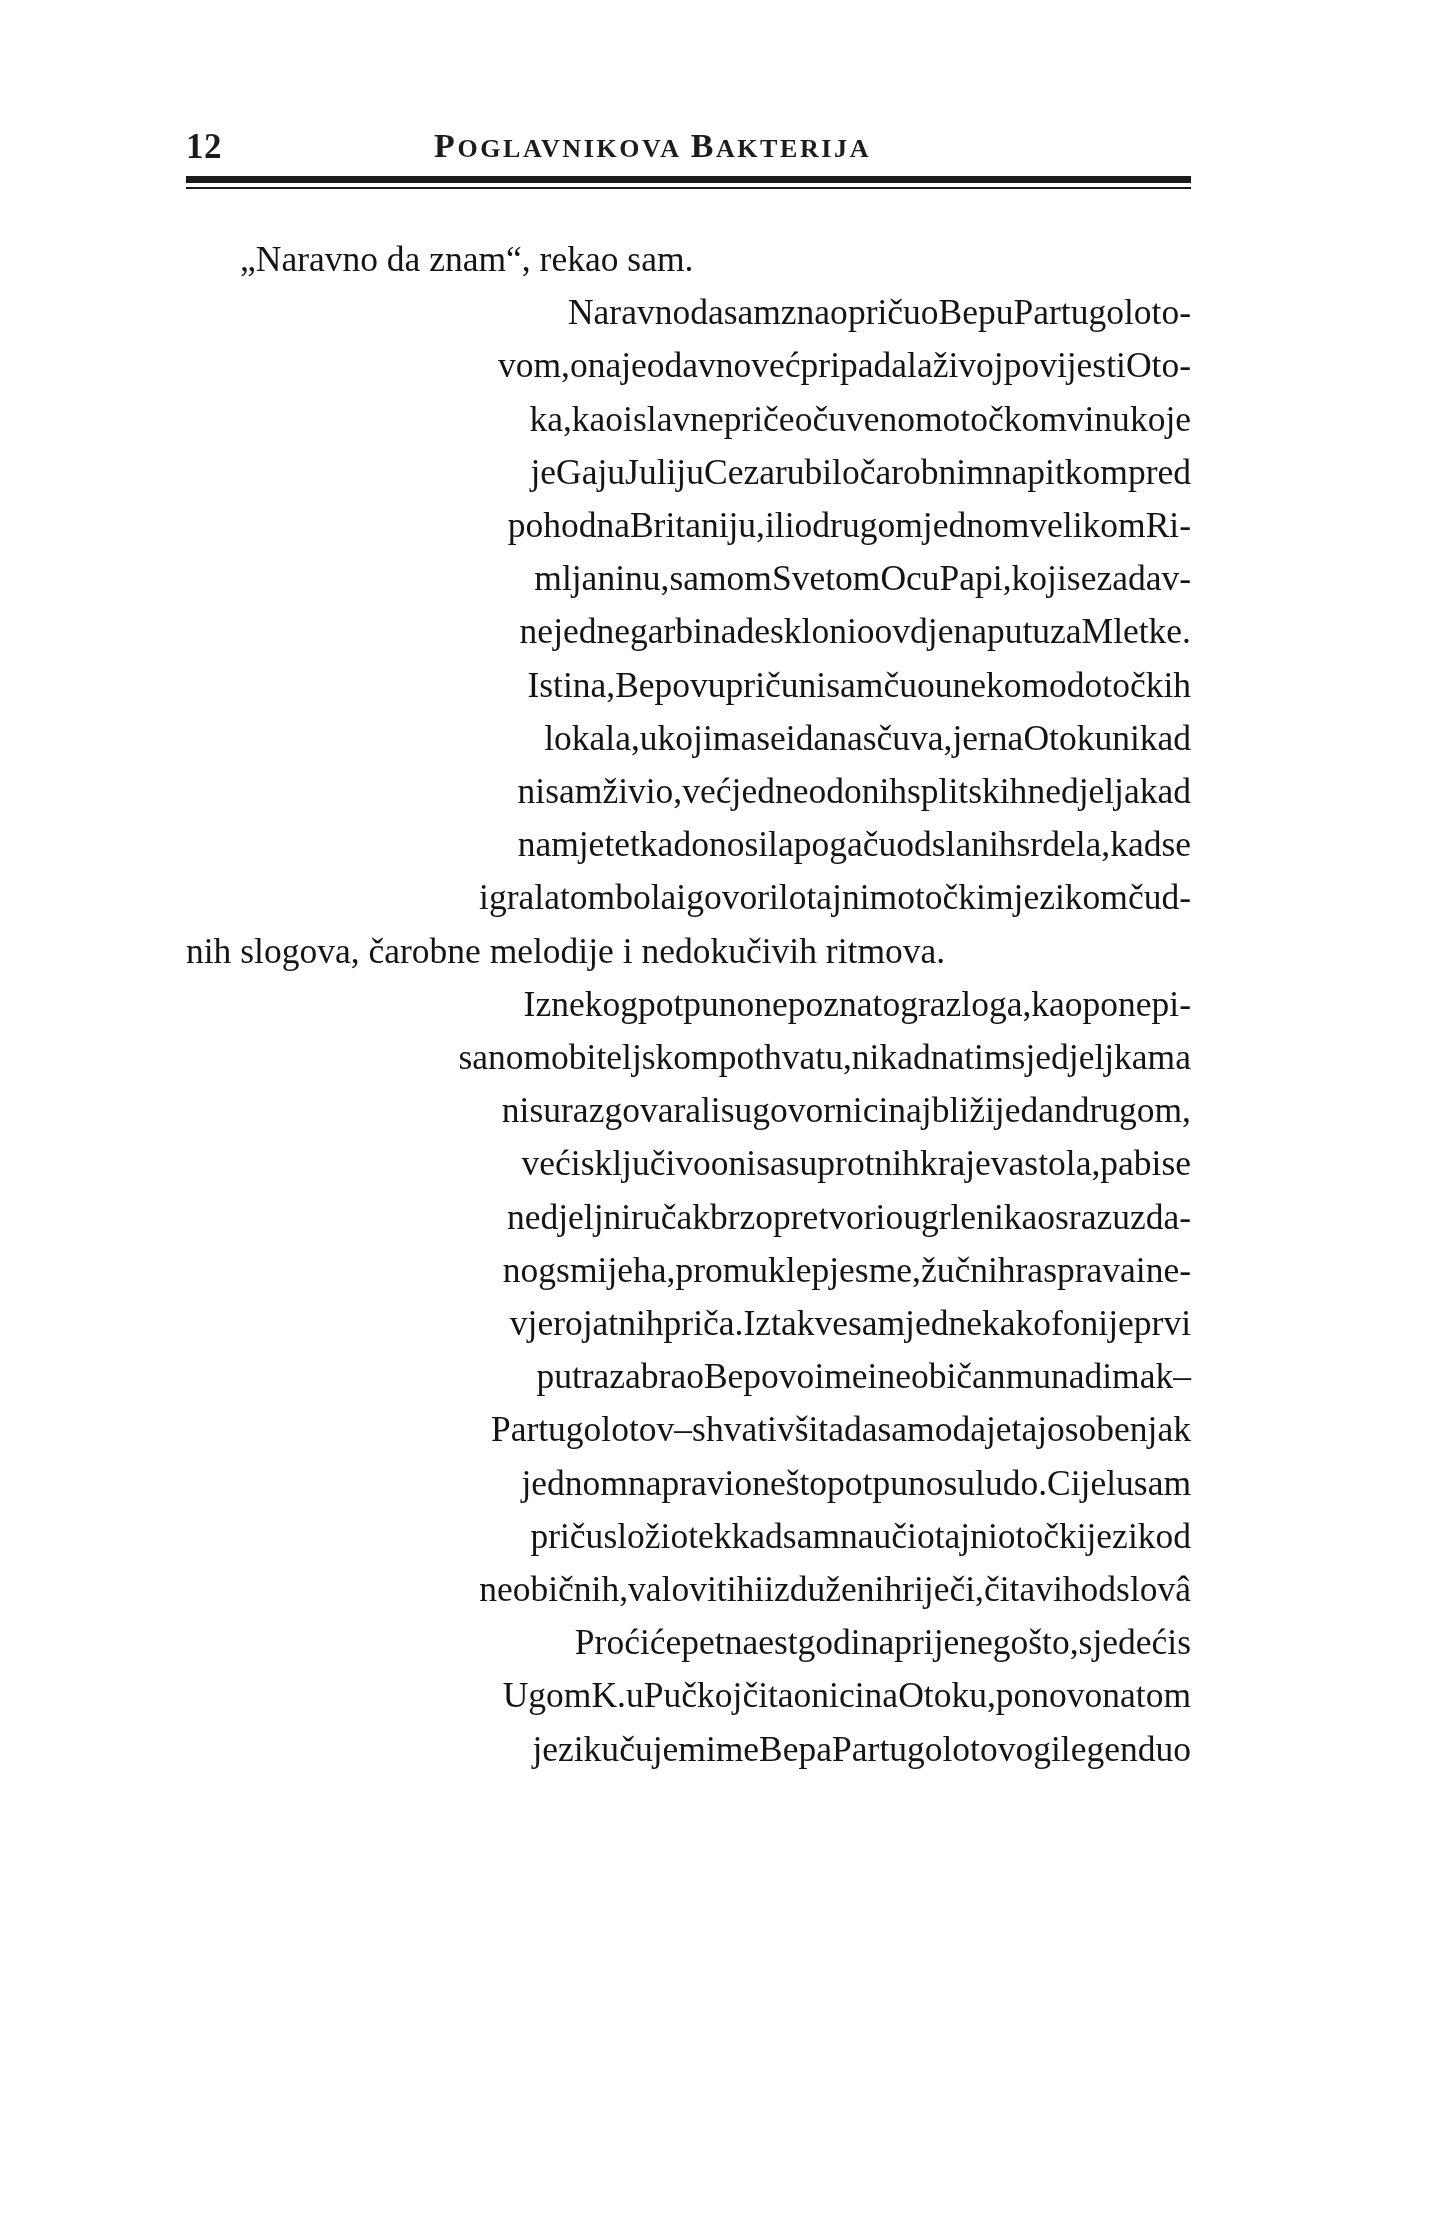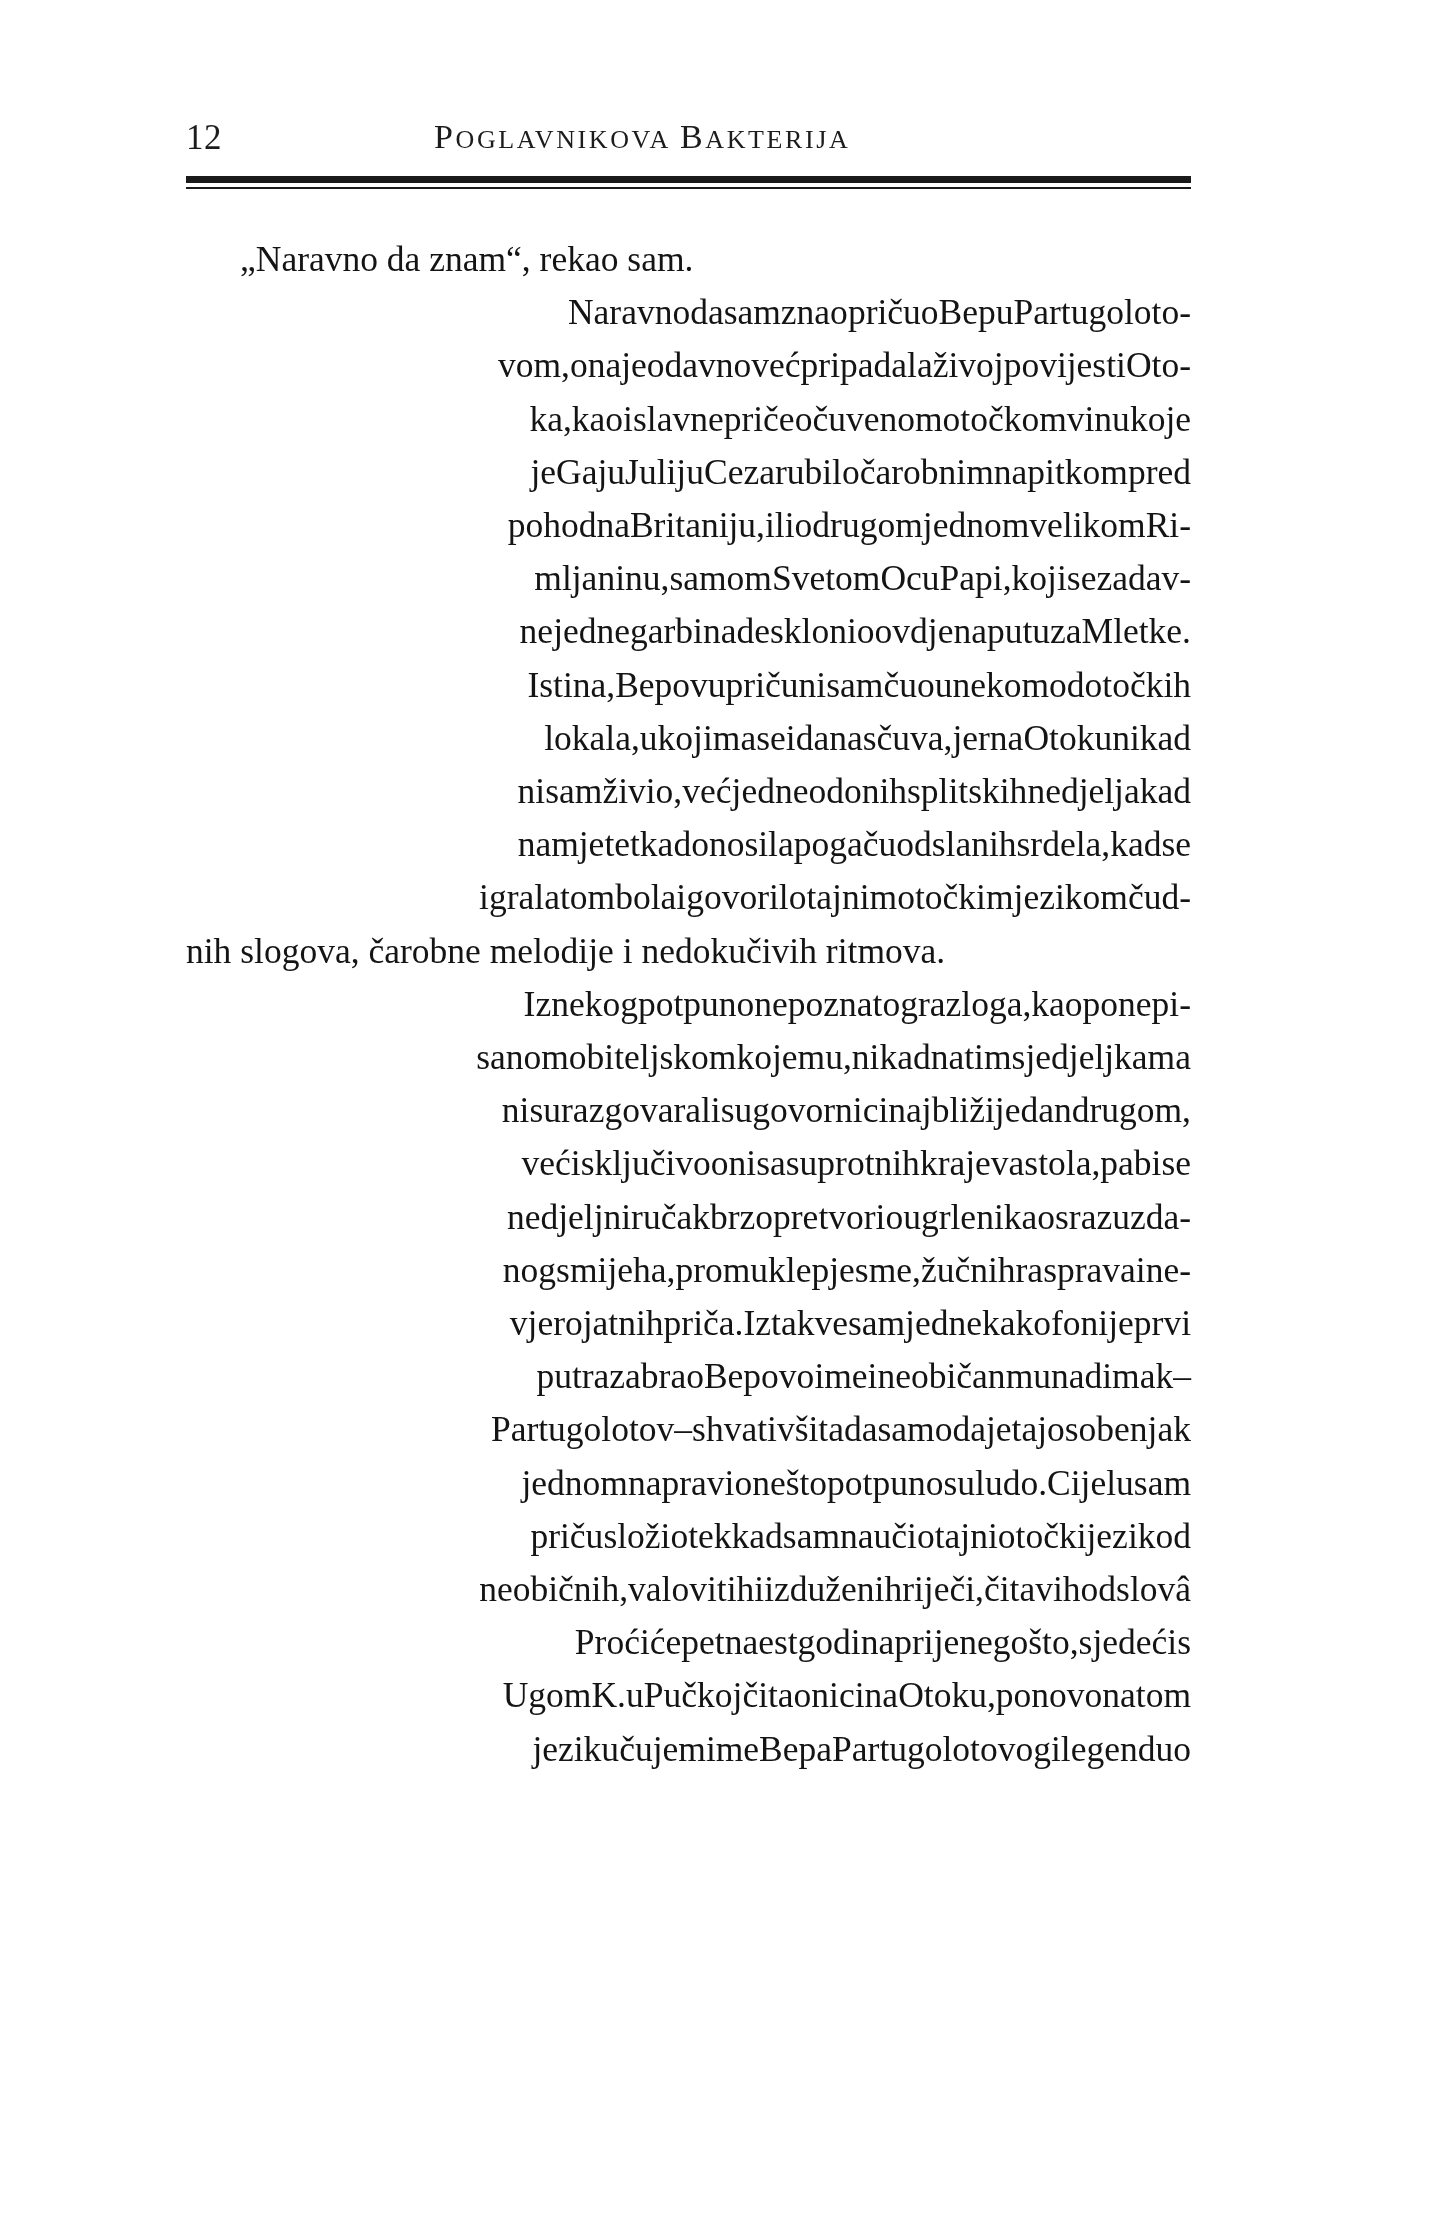--- a/index.html
+++ b/index.html
@@ -30,22 +30,23 @@
     left: 186px;
     top: 120px;
     width: 1030px;
   }
 
   
   .running-head {
     position: relative;
     height: 52px;
     display: flex;
-    align-items: flex-start;
+    align-items: center;
     margin-bottom: 4px;
+    font-weight: bold;
   }
   .folio {
     font-size: 35px;
     line-height: 1;
     letter-spacing: 0.5px;
     color: #1c1c1c;
     flex: 0 0 auto;
     width: 200px;
   }
   .head-title {
@@ -286,21 +287,21 @@
             <span>potpuno</span>
             <span>nepoznatog</span>
             <span>razloga,</span>
             <span>kao</span>
             <span>po</span>
             <span>nepi-</span>
           </span>
           <span class="tline just">
             <span>sanom</span>
             <span>obiteljskom</span>
-            <span>kojemu,</span>
+            <span>pothvatu,</span>
             <span>nikad</span>
             <span>na</span>
             <span>tim</span>
             <span>sjedjeljkama</span>
           </span>
           <span class="tline just">
             <span>nisu</span>
             <span>razgovarali</span>
             <span>sugovornici</span>
             <span>najbliži</span>

